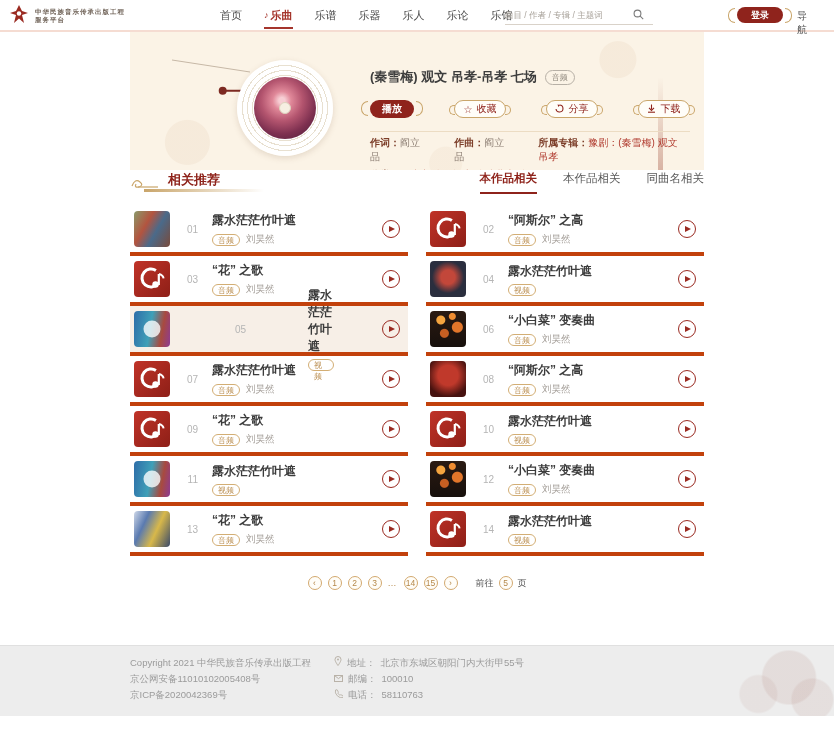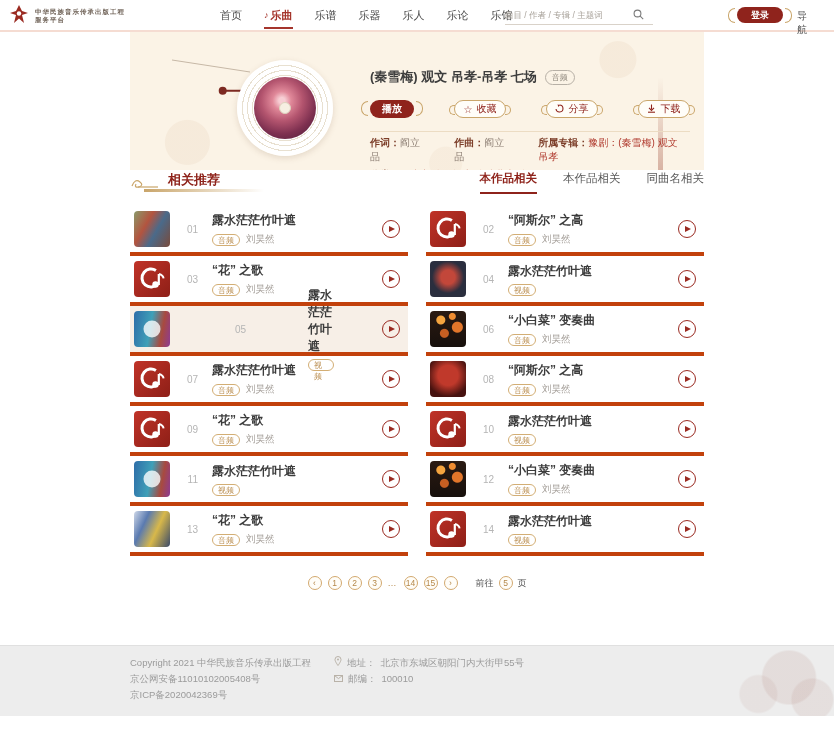--- a/index.html
+++ b/index.html
@@ -559,15 +559,24 @@
     <div class="footer-line">
       <span>
         <svg width="9" height="7" viewBox="0 0 9 7">
             <rect x="0.5" y="0.5" width="8" height="6" fill="none" stroke="#b9b2a8" stroke-width="1"></rect>
             <path d="M0.5 0.5 L4.5 3.6 L8.5 0.5" fill="none" stroke="#b9b2a8" stroke-width="1"></path>
           </svg>
       </span>
       <span>邮编：</span>
         <span>100010</span>
     </div>
+    <div class="footer-line">
+      <span>
+        <svg width="9" height="9" viewBox="0 0 9 9">
+            <path d="M1.5 1 q2 -1 2.4 1 l0.4 1.4 q-0.8 0.8 0.4 2 q1.2 1.2 2 0.4 l1.4 0.4 q2 0.4 1 2.4 q-3 1 -5.8 -1.8 q-2.8 -2.8 -1.8 -5.8 Z" fill="none" stroke="#b9b2a8" stroke-width="0.9"></path>
+          </svg>
+      </span>
+      <span>电话：</span>
+        <span>58110763</span>
+    </div>
   </div>
   <div class="footer-flower"></div>
 </div>
 
 </body></html>

